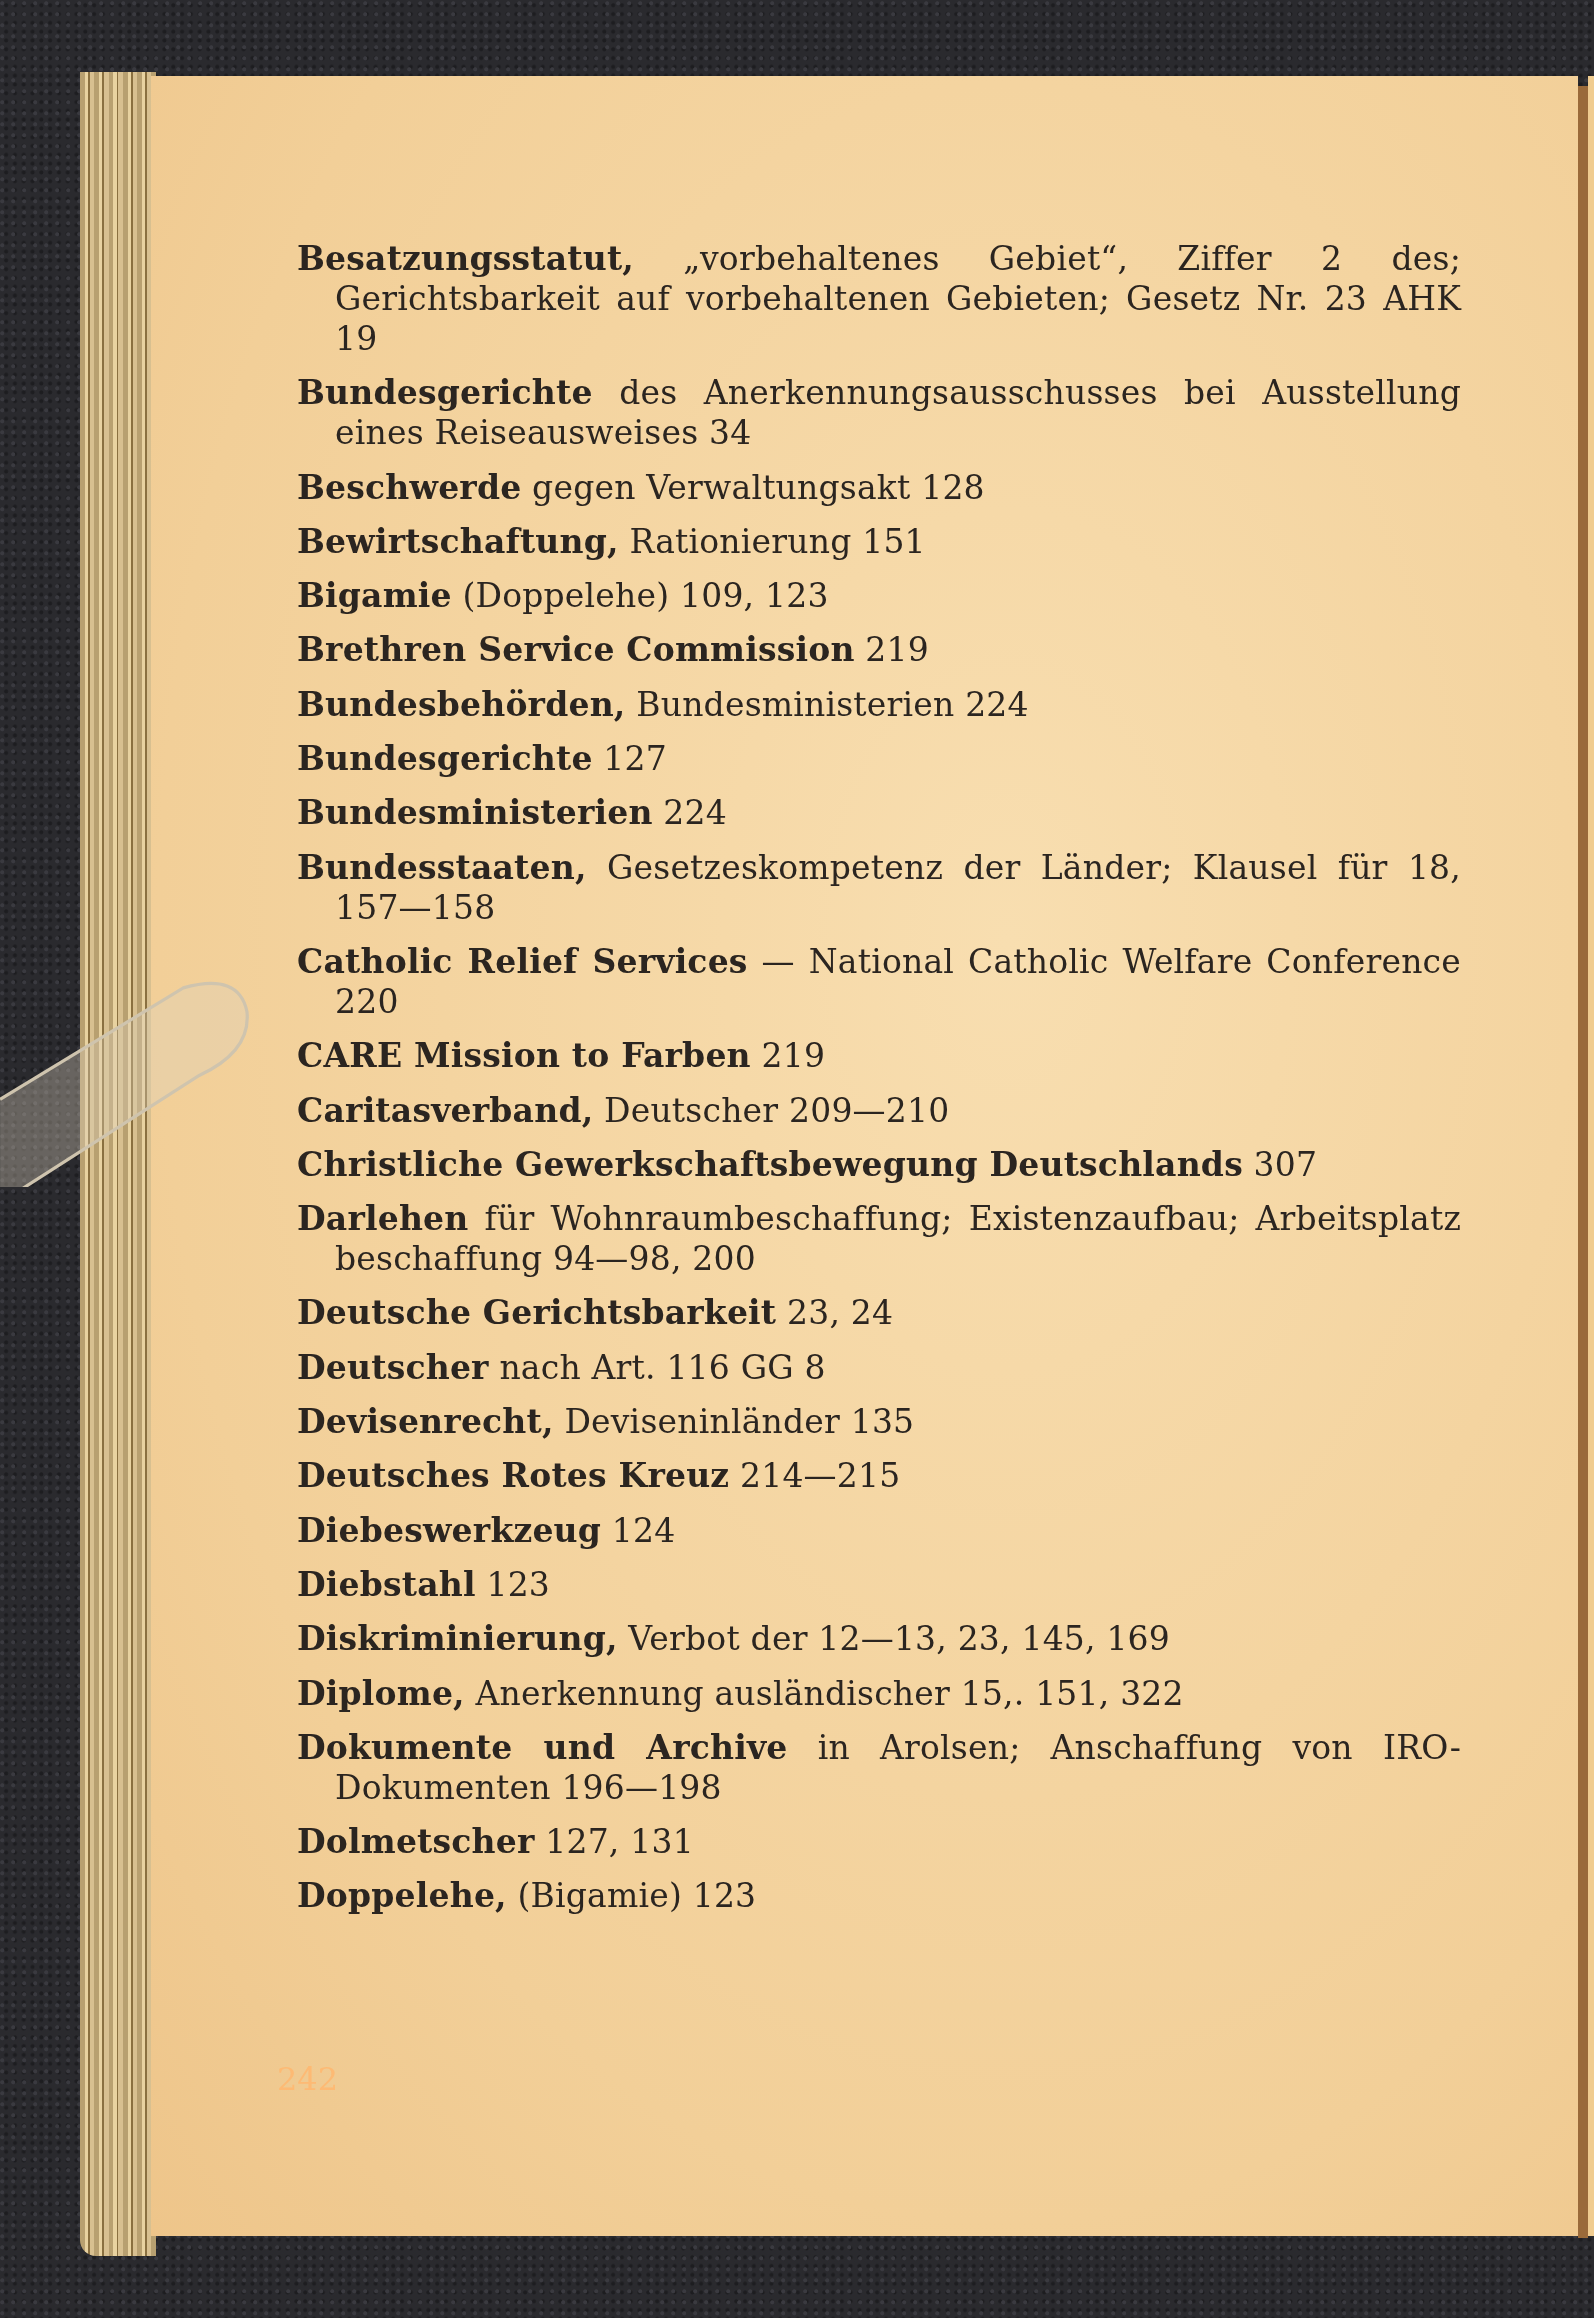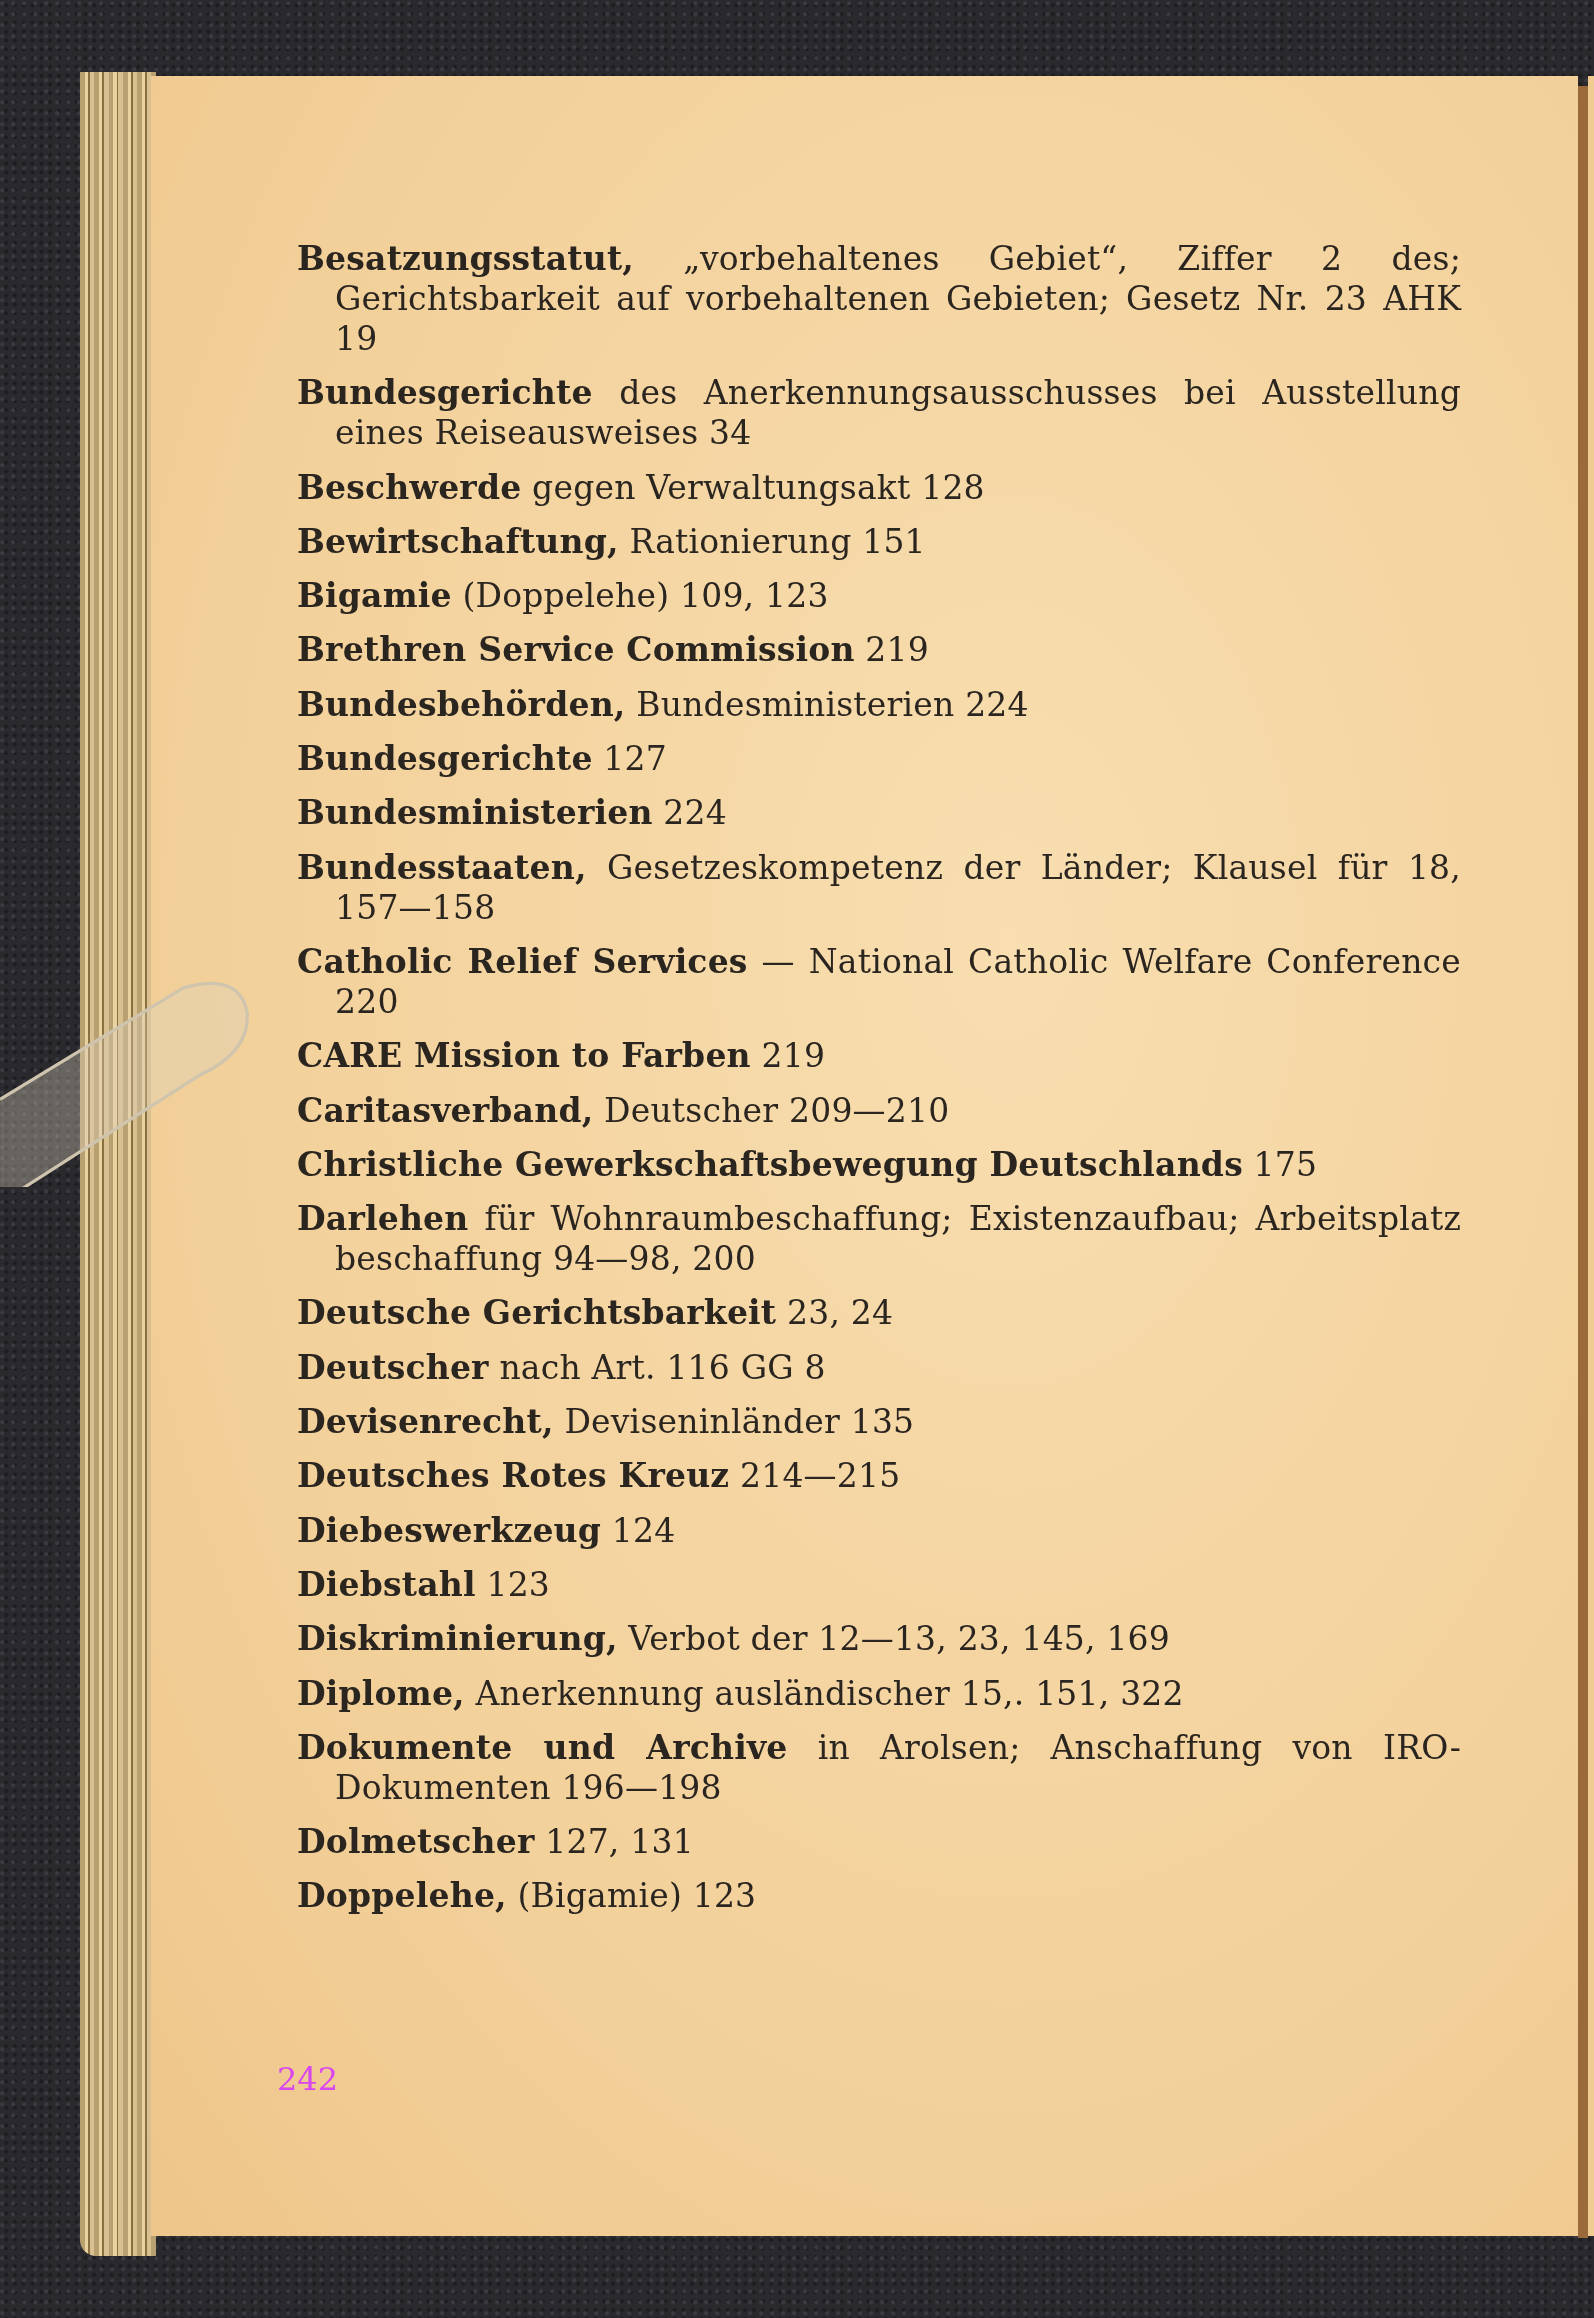--- a/index.html
+++ b/index.html
@@ -36,21 +36,21 @@
       position: absolute; left: 297px; top: 239px; width: 1164px;
       color: #2b2520;
     }
     .entry {
       font-size: 33px; line-height: 40px; margin-bottom: 14.3px;
       padding-left: 38px; text-indent: -38px;
       text-align: justify; letter-spacing: 0.2px;
     }
     .entry .head { font-weight: bold; margin-top: 8px; }
     .page-number {
-      position: absolute; left: 277px; top: 2060px; font-size: 32px; color: #d946ef;
+      position: absolute; left: 277px; top: 2060px; font-size: 32px; color: #fdba74;
     }
   </style>
 </head>
 <body>
 
 <div class="page-edges"></div>
 <div class="page"></div>
 <div class="gutter-line"></div>
 <div class="right-page"></div>
 
@@ -65,21 +65,21 @@
   <div class="entry"><span class="head">Bewirtschaftung,</span><span> Rationierung 151</span></div>
   <div class="entry"><span class="head">Bigamie</span><span> (Doppelehe) 109, 123</span></div>
   <div class="entry"><span class="head">Brethren Service Commission</span><span> 219</span></div>
   <div class="entry"><span class="head">Bundesbehörden,</span><span> Bundesministerien 224</span></div>
   <div class="entry"><span class="head">Bundesgerichte</span><span> 127</span></div>
   <div class="entry"><span class="head">Bundesministerien</span><span> 224</span></div>
   <div class="entry"><span class="head">Bundesstaaten,</span><span> Gesetzeskompetenz der Länder; Klausel für 18, 157—158</span></div>
   <div class="entry"><span class="head">Catholic Relief Services</span><span> — National Catholic Welfare Conference 220</span></div>
   <div class="entry"><span class="head">CARE Mission to Farben</span><span> 219</span></div>
   <div class="entry"><span class="head">Caritasverband,</span><span> Deutscher 209—210</span></div>
-  <div class="entry"><span class="head">Christliche Gewerkschaftsbewegung Deutschlands</span><span> 175</span></div>
+  <div class="entry"><span class="head">Christliche Gewerkschaftsbewegung Deutschlands</span><span> 307</span></div>
   <div class="entry"><span class="head">Darlehen</span><span> für Wohnraumbeschaffung; Existenzaufbau; Arbeitsplatz beschaffung 94—98, 200</span></div>
   <div class="entry"><span class="head">Deutsche Gerichtsbarkeit</span><span> 23, 24</span></div>
   <div class="entry"><span class="head">Deutscher</span><span> nach Art. 116 GG 8</span></div>
   <div class="entry"><span class="head">Devisenrecht,</span><span> Deviseninländer 135</span></div>
   <div class="entry"><span class="head">Deutsches Rotes Kreuz</span><span> 214—215</span></div>
   <div class="entry"><span class="head">Diebeswerkzeug</span><span> 124</span></div>
   <div class="entry"><span class="head">Diebstahl</span><span> 123</span></div>
   <div class="entry"><span class="head">Diskriminierung,</span><span> Verbot der 12—13, 23, 145, 169</span></div>
   <div class="entry"><span class="head">Diplome,</span><span> Anerkennung ausländischer 15,. 151, 322</span></div>
   <div class="entry"><span class="head">Dokumente und Archive</span><span> in Arolsen; Anschaffung von IRO-Dokumenten 196—198</span></div>

